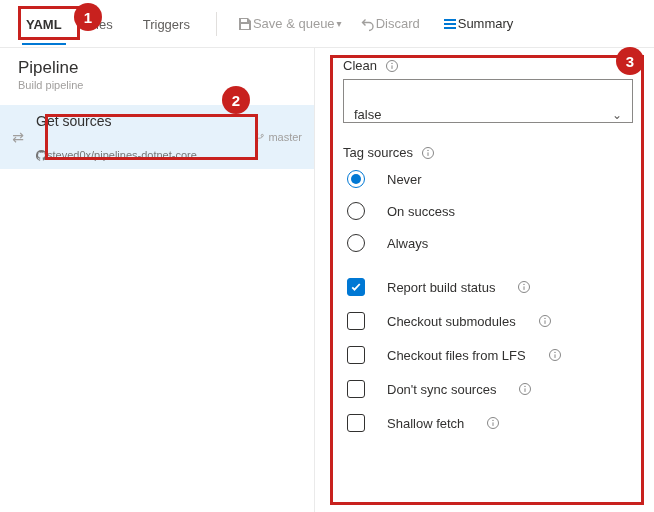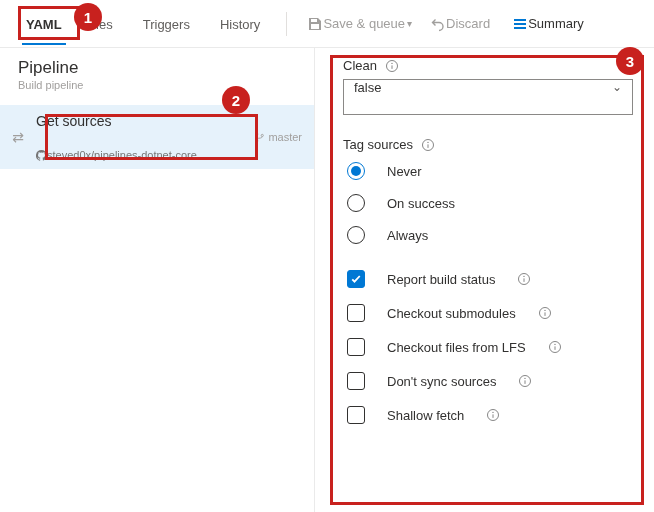--- a/index.html
+++ b/index.html
@@ -103,22 +103,22 @@
     display:flex; align-items:center; gap:8px;
     margin-bottom:6px;
   }
   .info-ic {
     width:14px; height:14px;
     color:#767676;
   }
   .select {
     border:1px solid #8a8886;
     width:290px;
-    height:36px;
-    display:flex; align-items:flex-start;
+    height:44px;
+    display:flex; align-items:flex-end;
     justify-content:space-between;
     padding:0 10px;
     font-size:13px;
     cursor:pointer;
     background:#fff;
     margin-bottom:22px;
   }
   .select .chev { font-size:12px; color:#605e5c; }
   .radios, .checks { margin-top:10px; margin-left:4px;}
   .radio-row, .check-row {
@@ -191,21 +191,20 @@
 <div class="hl hl2"></div>
 <div class="hl hl3"></div>
 <div class="marker m1">1</div>
 <div class="marker m2">2</div>
 <div class="marker m3">3</div>
 
 <div class="toolbar">
   <div class="tab active">YAML</div>
   <div class="tab" style="padding-left:4px;">ables</div>
   <div class="tab">Triggers</div>
-  <div class="tab">History</div>
   <div class="toolbar-sep"></div>
   <div class="tool-btn">
     <svg viewBox="0 0 16 16" fill="currentColor">
           <path d="M2 2h9l3 3v9H2V2zm2 1v3h6V3H4zm0 5v5h8V8H4z"></path>
         </svg>
     <span>Save &amp; queue</span>
     <span class="chev-down">▾</span>
   </div>
   <div class="tool-btn">
     <svg viewBox="0 0 16 16" fill="none" stroke="currentColor" stroke-width="1.4">

